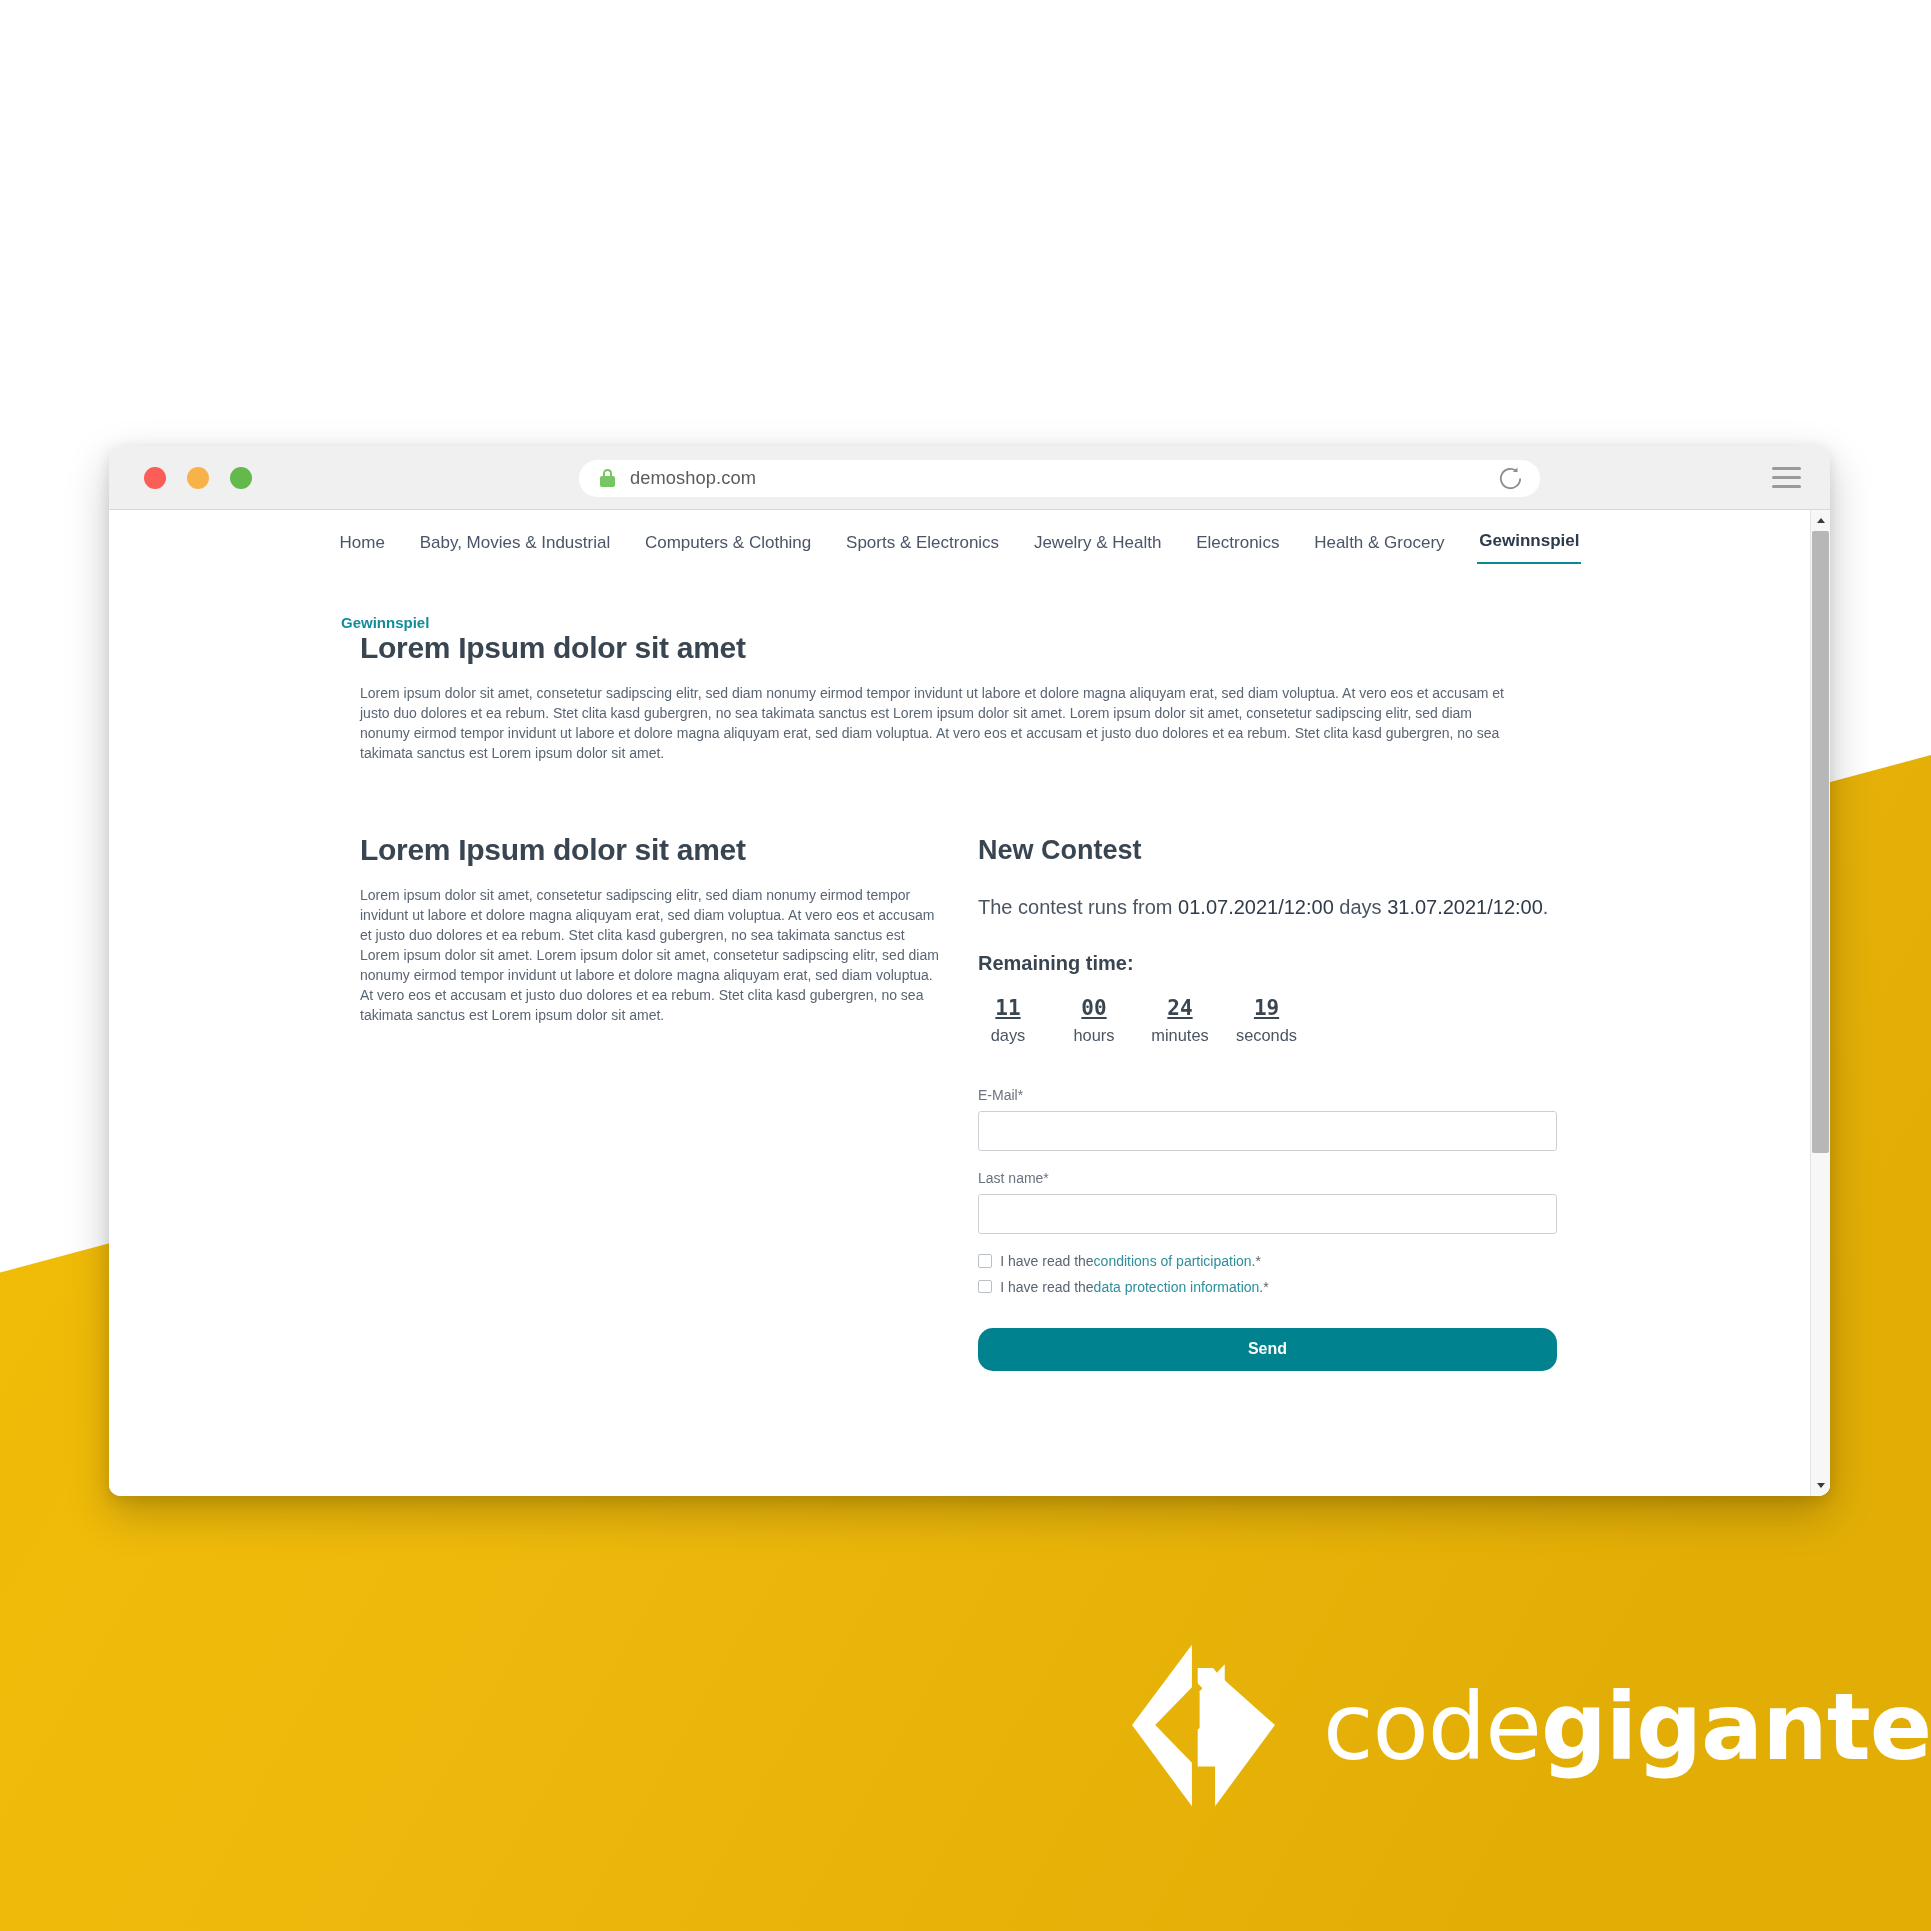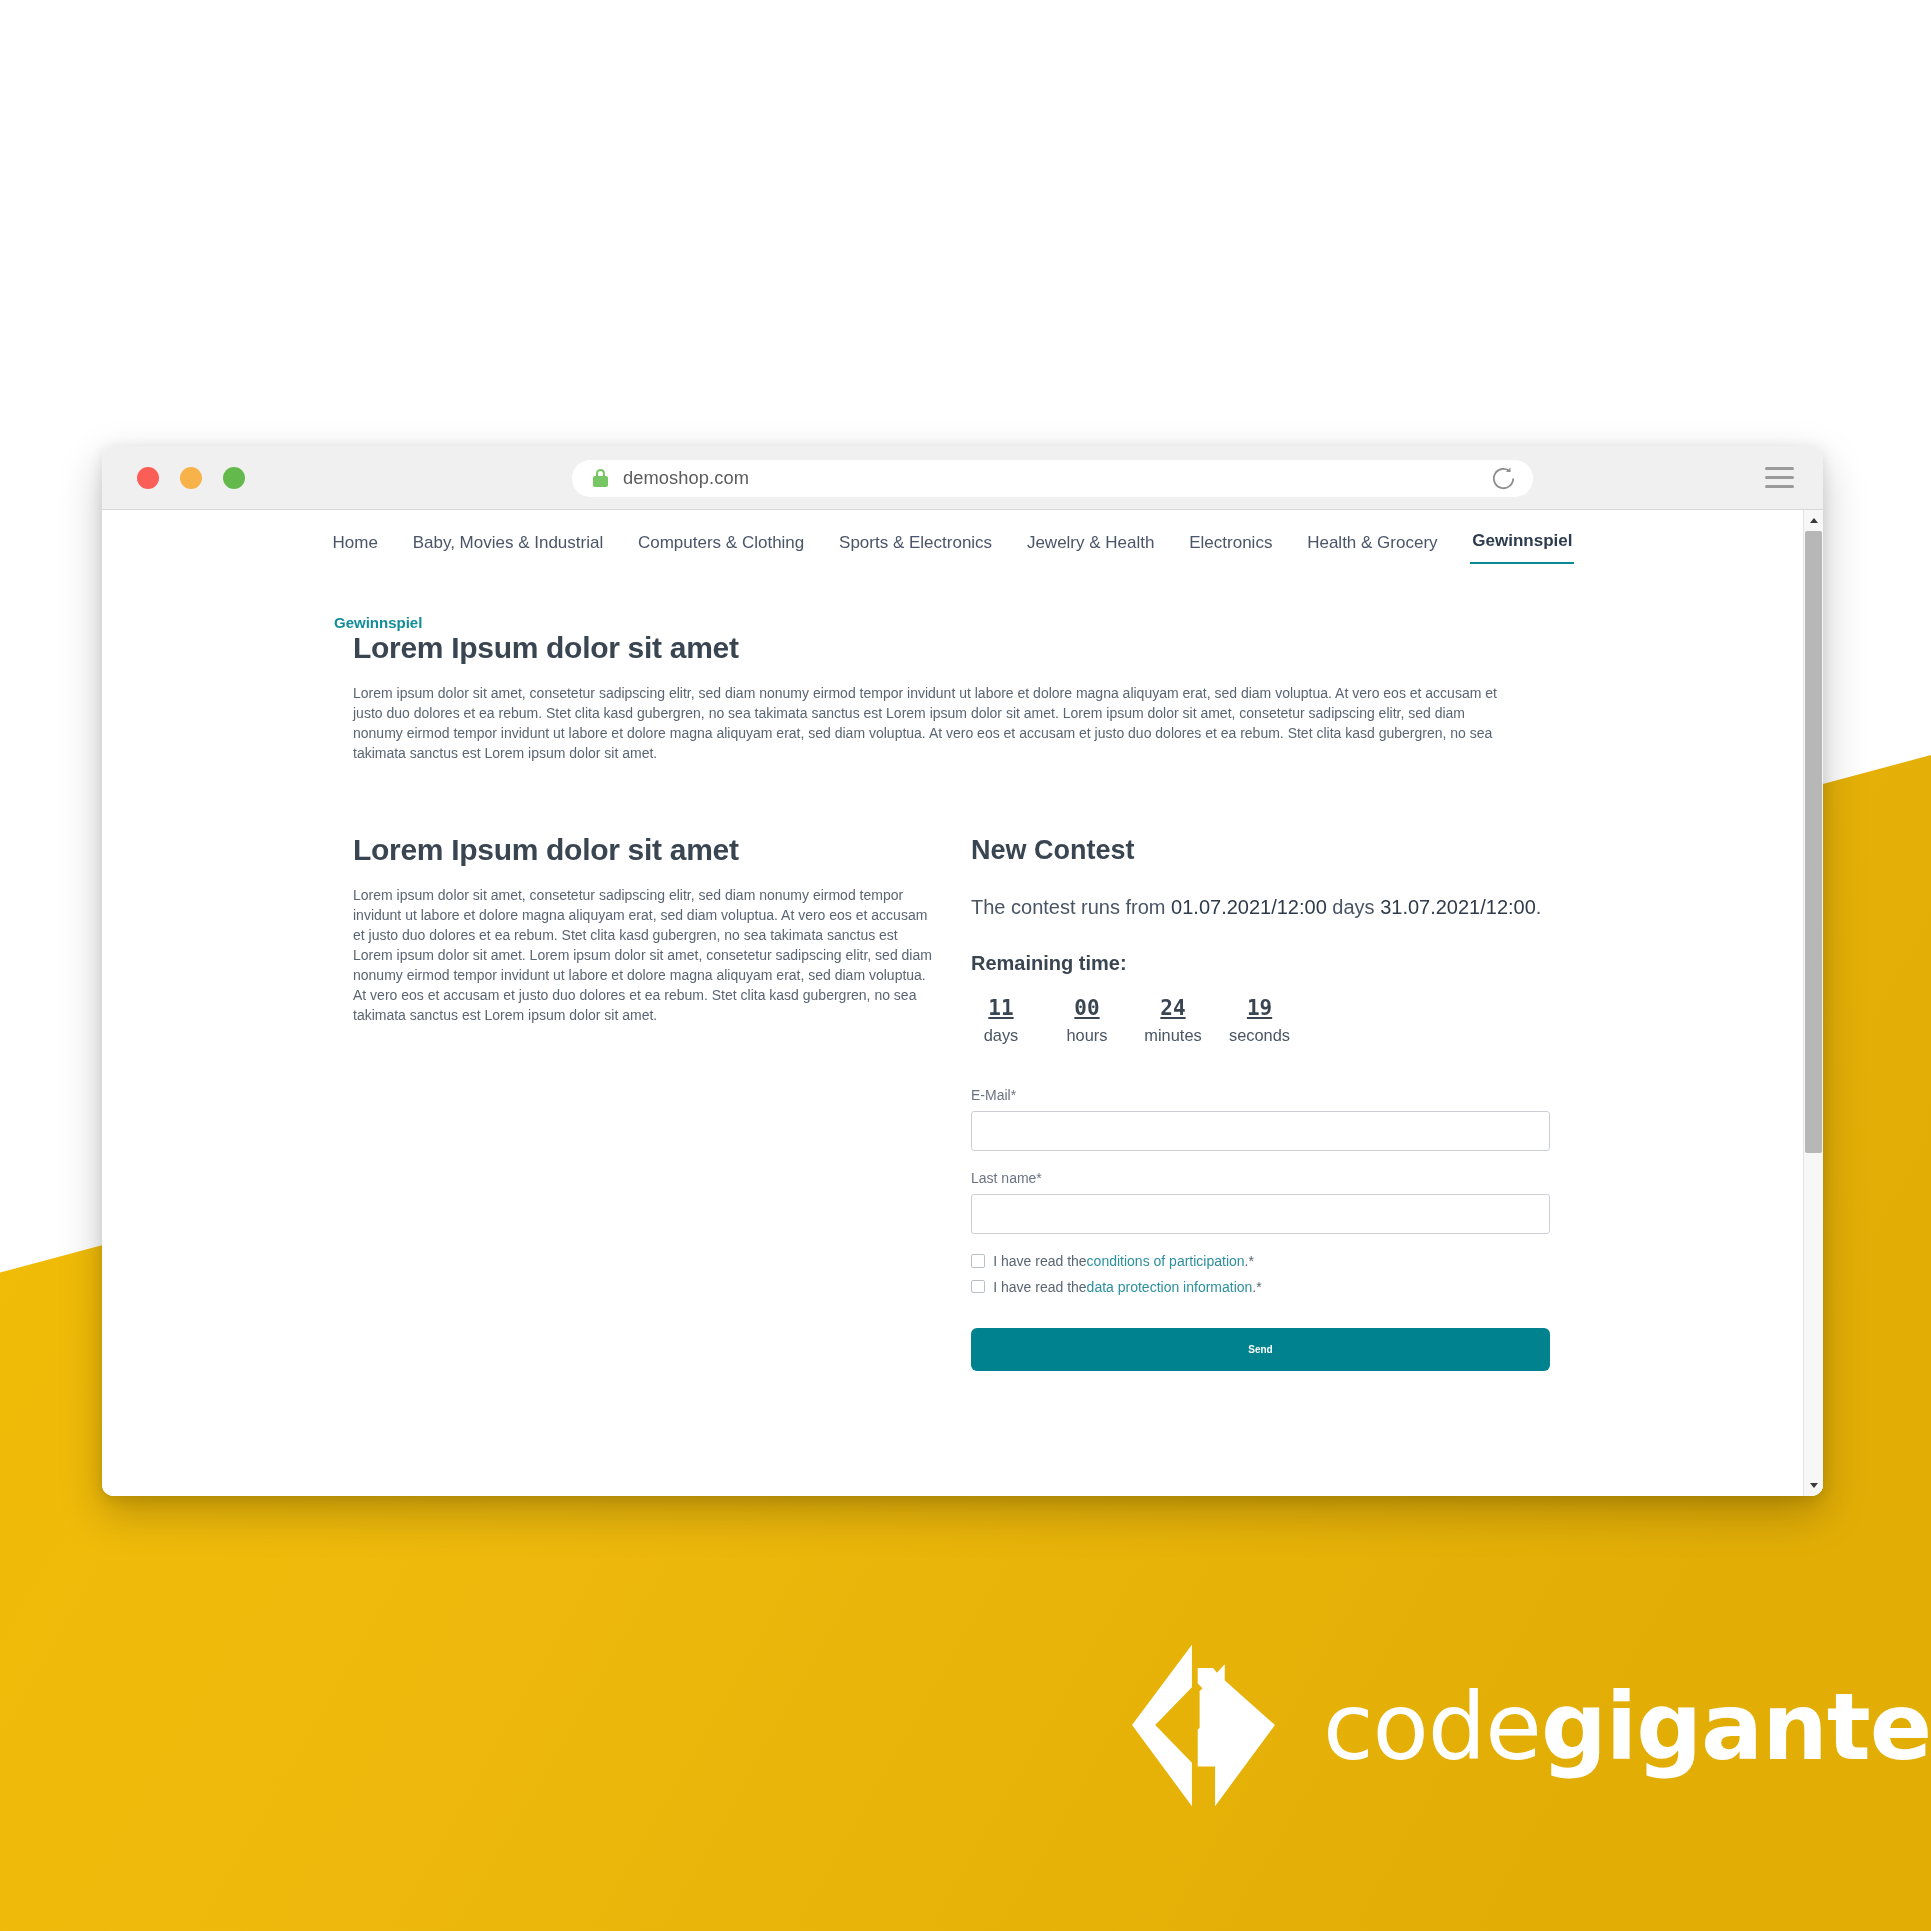--- a/index.html
+++ b/index.html
@@ -30,21 +30,21 @@
     top: 0;
     width: 1931px;
     height: 1931px;
     z-index: 0;
   }
   .yellow-band svg { display: block; }
 
   
   .browser {
     position: absolute;
-    left: 102px;
+    left: 109px;
     top: 446px;
     width: 1721px;
     height: 1050px;
     background: #ffffff;
     border-radius: 11.6px;
     box-shadow: 0 17.4px 44px rgba(0,0,0,0.22), 0 3.9px 13.5px rgba(0,0,0,0.10);
     z-index: 3;
     overflow: hidden;
     display: flex;
     flex-direction: column;
@@ -341,22 +341,22 @@
     color: #2b8f9c;
     text-decoration: none;
   }
   .send-btn {
     display: block;
     width: 100%;
     height: 43px;
     background: #00838f;
     color: #ffffff;
     border: none;
-    border-radius: 6px;
-    font-size: 10px;
+    border-radius: 15px;
+    font-size: 16px;
     font-weight: bold;
     font-family: "Liberation Sans", sans-serif;
     cursor: pointer;
     margin-top: 33px;
   }
 
   
   .logo-wrap {
     position: absolute;
     left: 1130px;

